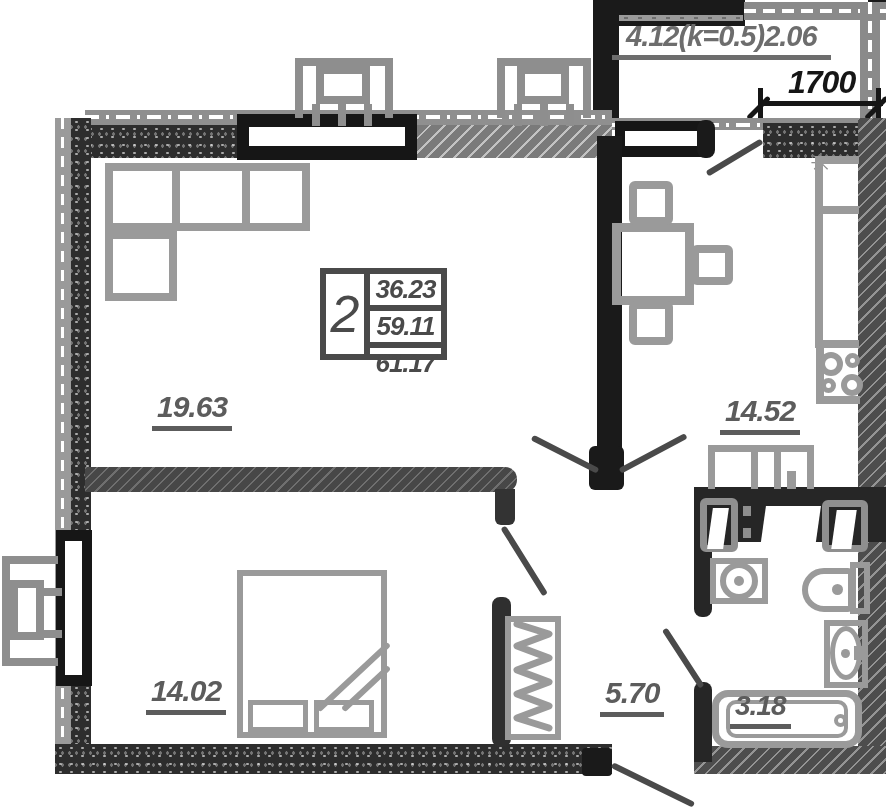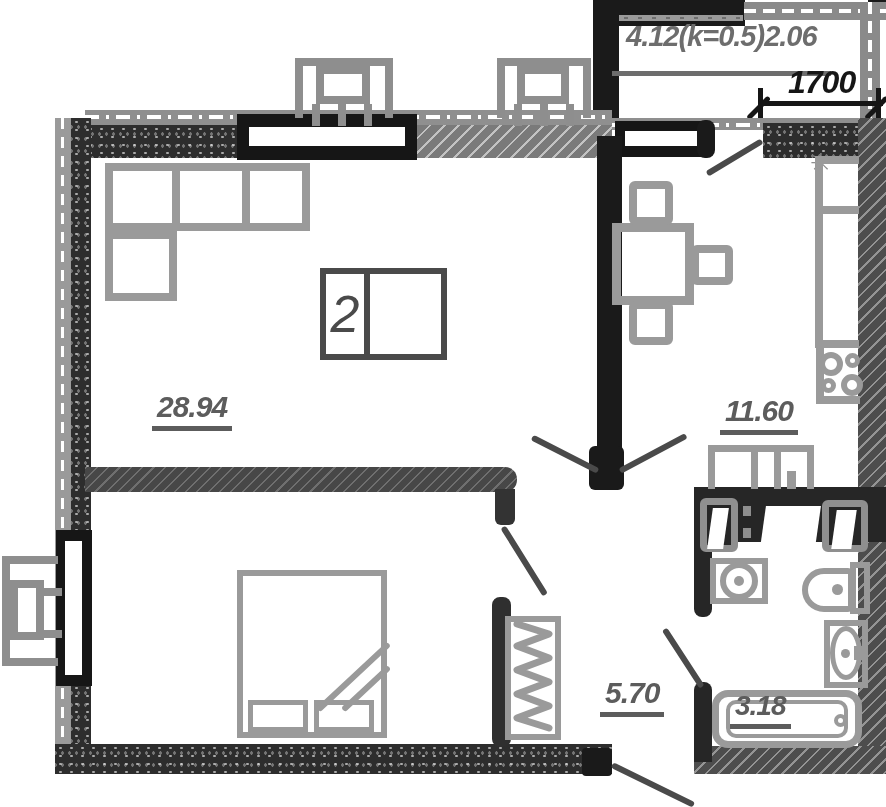--- a/index.html
+++ b/index.html
@@ -40,21 +40,21 @@
   .win{background:#161616;}
   .glass{position:absolute;background:#fff;}
   
   .line{position:absolute;height:6px;background:#4a4a4a;border-radius:3px;transform-origin:0 50%;}
   .lineF{background:#9a9a9a;}
   .lineD{background:#161616;height:5px;}
   
   .lbl{position:absolute;white-space:nowrap;font-style:italic;font-weight:bold;
        color:#5c5c5c;font-size:30px;line-height:1;border-bottom:5px solid currentColor;
        padding:0 5px 4px 5px;letter-spacing:-1px;}
-  .lbl-balcony{font-size:29px;color:#6d6d6d;padding:0 14px 20px 14px;}
+  .lbl-balcony{font-size:29px;color:#6d6d6d;padding:0 14px 4px 14px;}
   .lbl-dim{position:absolute;white-space:nowrap;font-style:italic;font-weight:bold;
        color:#161616;font-size:32px;line-height:1;letter-spacing:-1px;}
   
   .stamp{position:absolute;display:flex;border:6px solid #4a4a4a;background:#fff;box-sizing:border-box;}
   .stamp-left{width:38px;display:flex;align-items:center;justify-content:center;
        border-right:6px solid #4a4a4a;font-style:italic;font-size:52px;color:#4a4a4a;font-weight:normal;}
   .stamp-right{flex:1;display:flex;flex-direction:column;}
   .stamp-row{flex:1;display:flex;align-items:center;justify-content:center;
        font-style:italic;font-weight:bold;font-size:26px;color:#4a4a4a;letter-spacing:-1px;}
   .stamp-row + .stamp-row{border-top:6px solid #4a4a4a;}
@@ -156,53 +156,59 @@
   <div class="abs" style="left:763px;top:506px;width:55px;height:42px;background:#fff;transform:skewX(-8deg)"></div>
   <div class="abs vent-frame" style="left:822px;top:500px;width:46px;height:52px">
     <div class="vent-glass" style="left:5px;top:3px;width:20px;height:39px"></div>
   </div>
 
   <div class="abs furn" style="left:105px;top:163px;width:205px;height:68px">
     <div class="abs fill" style="left:59px;top:0;width:8px;height:52px"></div>
     <div class="abs fill" style="left:129px;top:0;width:8px;height:52px"></div>
   </div>
   <div class="abs furn" style="left:105px;top:231px;width:72px;height:70px"></div>
-  <div class="lbl" style="left:152px;top:392px">28.94</div>
+  <div class="lbl" style="left:152px;top:392px">19.63</div>
 
   <div class="stamp" style="left:320px;top:268px;width:127px;height:92px">
     <div class="stamp-left">2</div>
+    <div class="stamp-right">
+      <div class="stamp-row">36.23</div>
+      <div class="stamp-row">59.11</div>
+      <div class="stamp-row">61.17</div>
+    </div>
   </div>
 
   <div class="abs furn" style="left:612px;top:223px;width:82px;height:82px;border-width:9px"></div>
   <div class="abs furn" style="left:629px;top:181px;width:44px;height:44px;border-radius:6px"></div>
   <div class="abs furn" style="left:691px;top:245px;width:42px;height:40px;border-radius:6px"></div>
   <div class="abs furn" style="left:629px;top:301px;width:44px;height:44px;border-radius:6px"></div>
 
   <div class="abs" style="left:815px;top:156px;width:44px;height:192px;border-left:8px solid #9a9a9a;border-top:8px solid #9a9a9a;border-bottom:8px solid #9a9a9a;box-sizing:border-box">
     <div class="abs fill" style="left:0;top:42px;width:36px;height:8px"></div>
   </div>
   <div class="abs" style="left:816px;top:348px;width:44px;height:56px;border-left:8px solid #9a9a9a;border-bottom:8px solid #9a9a9a;box-sizing:border-box"></div>
   <div class="abs ring" style="left:819px;top:352px;width:24px;height:24px"></div>
   <div class="abs ring" style="left:845px;top:353px;width:15px;height:15px;border-width:5px"></div>
   <div class="abs ring" style="left:821px;top:378px;width:15px;height:15px;border-width:5px"></div>
   <div class="abs ring" style="left:841px;top:374px;width:22px;height:22px"></div>
 
-  <div class="lbl" style="left:720px;top:396px">11.60</div>
+  <div class="lbl" style="left:720px;top:396px">14.52</div>
 
   <div class="abs" style="left:708px;top:445px;width:106px;height:44px;border:7px solid #9a9a9a;border-bottom:none;box-sizing:border-box">
     <div class="abs fill" style="left:36px;top:0;width:7px;height:37px"></div>
     <div class="abs fill" style="left:59px;top:0;width:7px;height:37px"></div>
     <div class="abs fill" style="left:72px;top:19px;width:9px;height:18px"></div>
   </div>
 
   <div class="abs furn f6" style="left:237px;top:570px;width:150px;height:168px"></div>
   <div class="abs furn f5" style="left:248px;top:700px;width:60px;height:32px"></div>
   <div class="abs furn f5" style="left:314px;top:700px;width:60px;height:32px"></div>
   <div class="line lineF" style="left:318px;top:707px;width:97px;transform:rotate(-43deg)"></div>
   <div class="line lineF" style="left:343px;top:707px;width:63px;transform:rotate(-43deg)"></div>
+  <div class="lbl" style="left:146px;top:676px">14.02</div>
 
   <div class="abs furn f6" style="left:505px;top:616px;width:56px;height:124px"></div>
   <svg class="abs" style="left:509px;top:622px" width="48" height="112" viewBox="0 0 48 112">
     <polyline points="8,2 40,12 8,24 40,36 8,48 40,60 8,72 40,84 8,96 40,106" fill="none" stroke="#9a9a9a" stroke-width="7" stroke-linecap="round" stroke-linejoin="round"></polyline>
   </svg>
 
   <div class="lbl" style="left:600px;top:678px">5.70</div>
 
   <div class="abs furn f6" style="left:710px;top:558px;width:58px;height:46px"></div>
   <div class="abs ring" style="left:720px;top:562px;width:38px;height:38px"></div>

